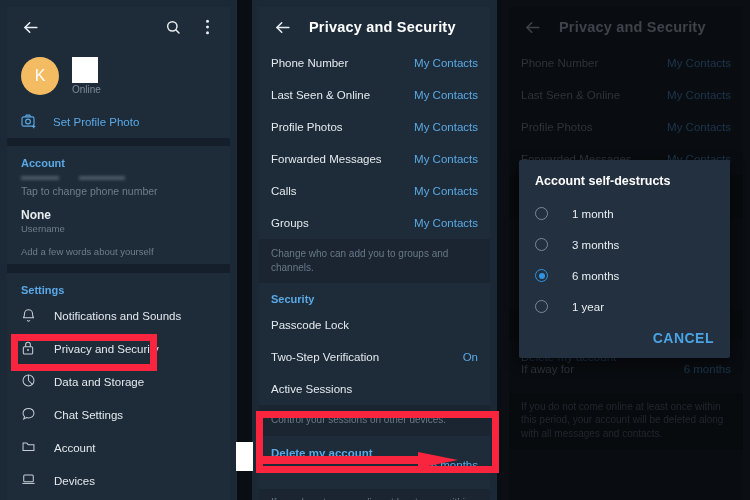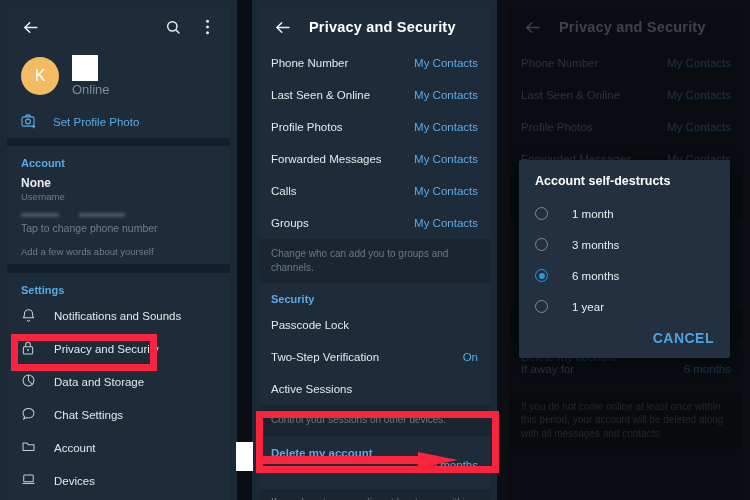--- a/index.html
+++ b/index.html
@@ -45,21 +45,21 @@
     height: 58px; display:flex; align-items:center; padding: 0 14px; background:#1e2c3a;
   }
   .avatar {
     width: 38px; height: 38px; border-radius: 50%;
     background: #f3bc62; color:#fff; font-size: 16px;
     display:flex; align-items:center; justify-content:center;
     flex: 0 0 auto;
   }
   .name-block { margin-left: 13px; }
   .name-redacted { width: 26px; height: 26px; background:#fff; }
-  .status { color:#7d8a97; font-size: 13px; margin-top:1px; filter: blur(0.7px); }
+  .status { color:#7d8a97; font-size: 10px; margin-top:1px; filter: blur(0.7px); }
 
   .setphoto {
     height: 33px; display:flex; align-items:center; padding: 0 14px;
     background:#1e2c3a;
   }
   .setphoto .label { color:#5aa9e6; font-size: 11.5px; margin-left: 16px; }
 
   .divider-gap { height: 8px; background:#151f2b; }
   .sect-gap { height: 9px; background:#151f2b; }
 
@@ -210,29 +210,29 @@
               <line x1="16.5" y1="18.5" x2="21.5" y2="18.5"></line>
             </svg>
         </span>
         <span class="label">Set Profile Photo</span>
       </div>
 
       <div class="divider-gap"></div>
 
       <div class="section-head">Account</div>
       <div class="row2">
-        <div class="main bold">None</div>
-        <div class="subsmall">Username</div>
-      </div>
-      <div class="row2">
         <div class="blurline">
             <i></i>
             <i></i>
           </div>
         <div class="sub">Tap to change phone number</div>
+      </div>
+      <div class="row2">
+        <div class="main bold">None</div>
+        <div class="subsmall">Username</div>
       </div>
       <div class="row2">
         <div class="subsmall">Add a few words about yourself</div>
       </div>
 
       <div class="sect-gap"></div>
 
       <div class="section-head">Settings</div>
 
       <div class="list-item">

